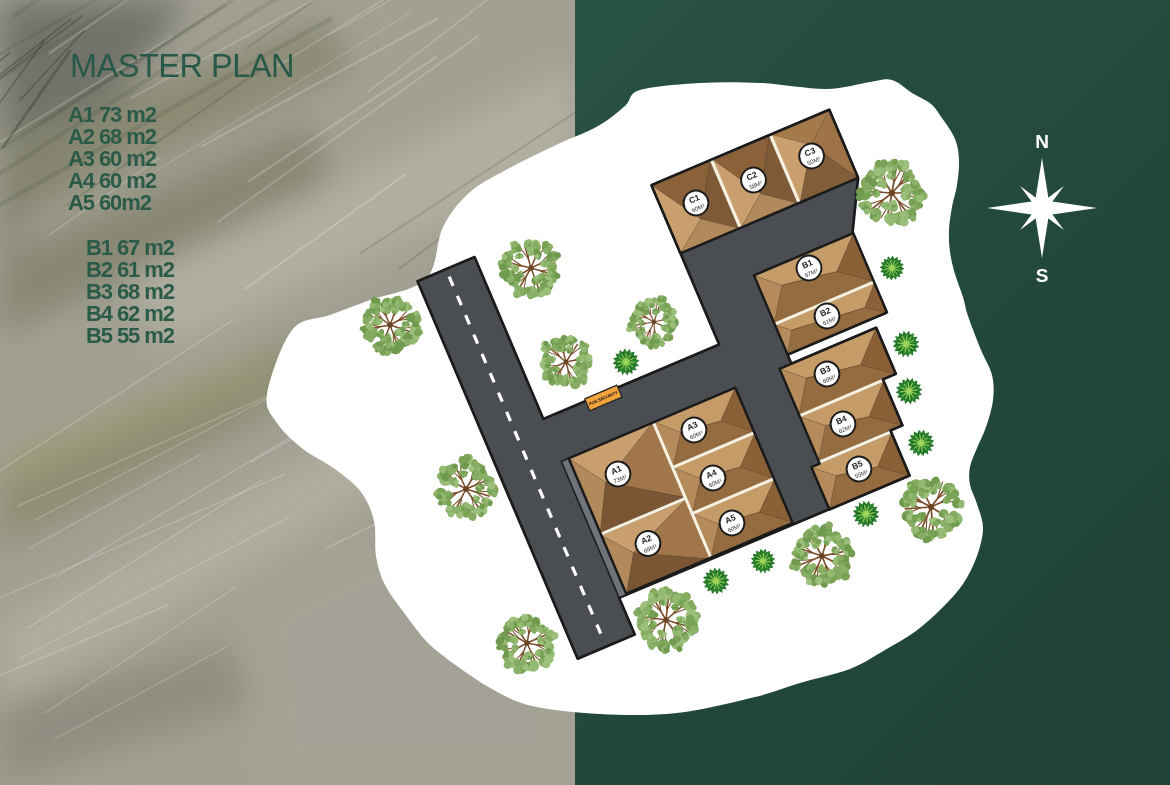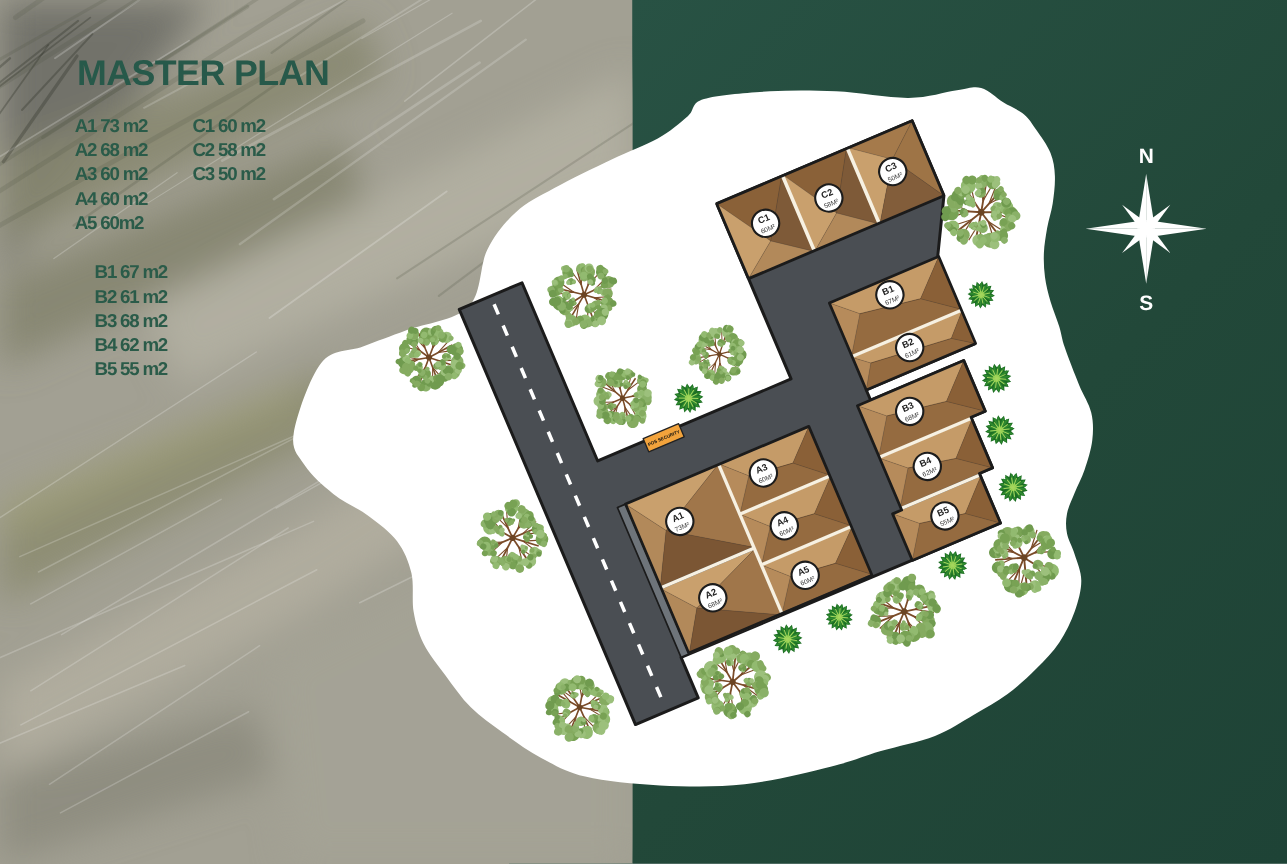--- a/index.html
+++ b/index.html
@@ -1,18 +1,18 @@
 <!DOCTYPE html>
 <html><head><meta charset="utf-8"><style>
 html,body{margin:0;padding:0}
 .page{position:relative;width:1170px;height:785px;overflow:hidden;font-family:"Liberation Sans",sans-serif;background:#24493c}
 .tex{position:absolute;left:0;top:0;width:575px;height:785px;background:#a2a093}
 .green{position:absolute;left:575px;top:0;width:595px;height:785px;background:linear-gradient(135deg,#285244 0%,#224839 55%,#1e4336 100%)}
-.title{position:absolute;left:70px;top:49px;font-size:32.5px;line-height:34px;font-weight:bold;letter-spacing:-0.5px;color:#27594a}
-.units{position:absolute;color:#2a5b49;font-weight:bold;font-size:17px;line-height:22px;letter-spacing:-1.1px}
+.title{position:absolute;left:70px;top:49px;font-size:32.5px;line-height:34px;font-weight:normal;letter-spacing:-0.5px;color:#27594a}
+.units{position:absolute;color:#2a5b49;font-weight:bold;font-size:22px;line-height:22px;letter-spacing:-1.1px}
 </style></head><body>
 <div class="page">
 
 <div class="tex"><svg width="575" height="785" viewBox="0 0 575 785">
         <defs>
           <filter id="b18" x="-50%" y="-50%" width="200%" height="200%">
             <feGaussianBlur stdDeviation="16"></feGaussianBlur>
           </filter>
         </defs>
         <g filter="url(#b18)">
@@ -1869,13 +1869,12 @@
         <text x="0" y="74" text-anchor="middle" font-size="19" font-weight="bold" fill="#fff" font-family="Liberation Sans,sans-serif">S</text>
       </g>
     </svg>
 
 <div class="title">MASTER PLAN</div>
 
 <div class="units" style="left:68px;top:104px">A1 73 m2<br>A2 68 m2<br>A3 60 m2<br>A4 60 m2<br>A5 60m2</div>
 
 <div class="units" style="left:86px;top:237px">B1 67 m2<br>B2 61 m2<br>B3 68 m2<br>B4 62 m2<br>B5 55 m2</div>
 
-<div class="units" style="left:175px;top:104px">C1 60 m2<br>C2 58 m2<br>C3 50 m2</div>
 </div>
 </body></html>

